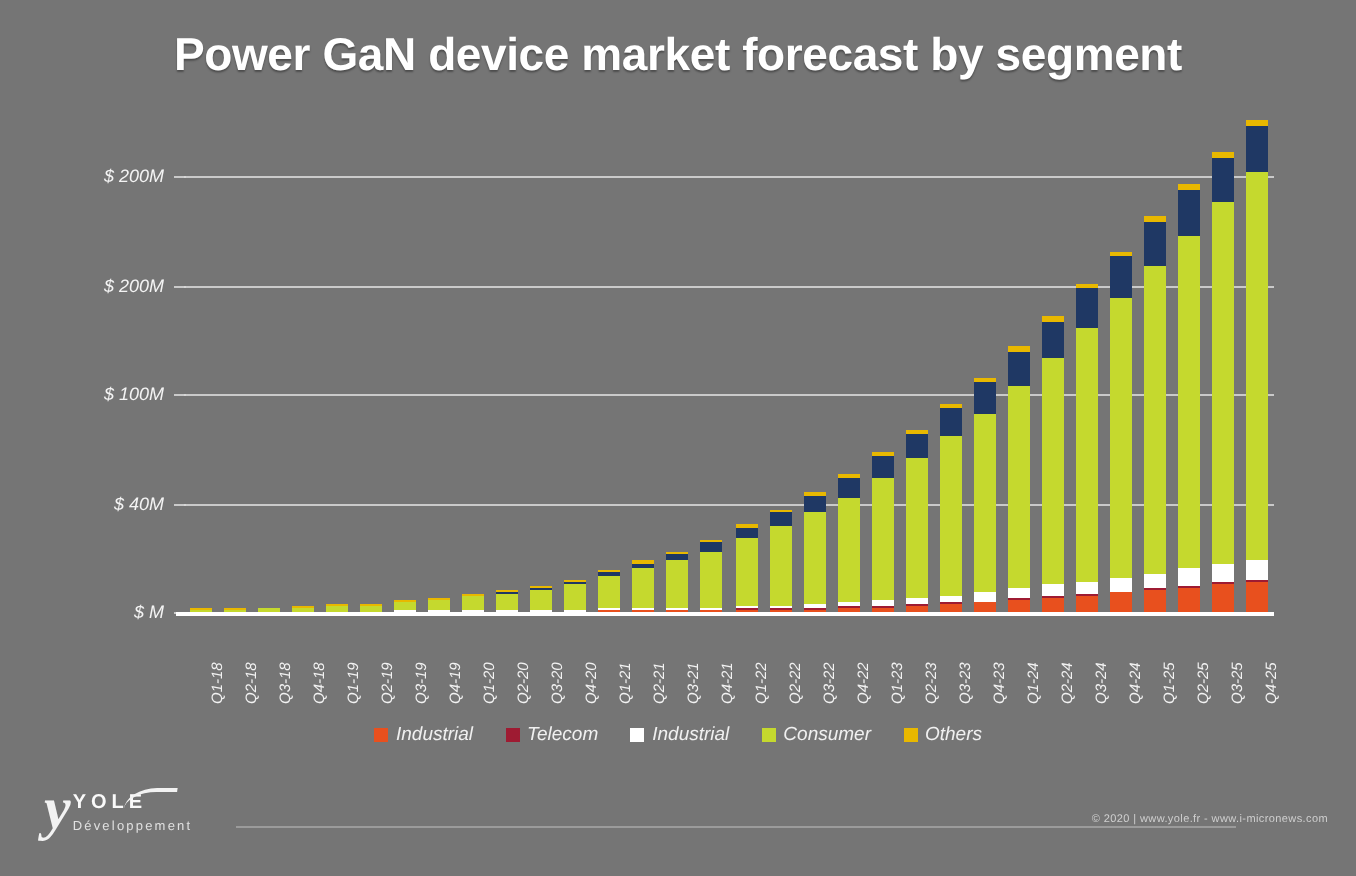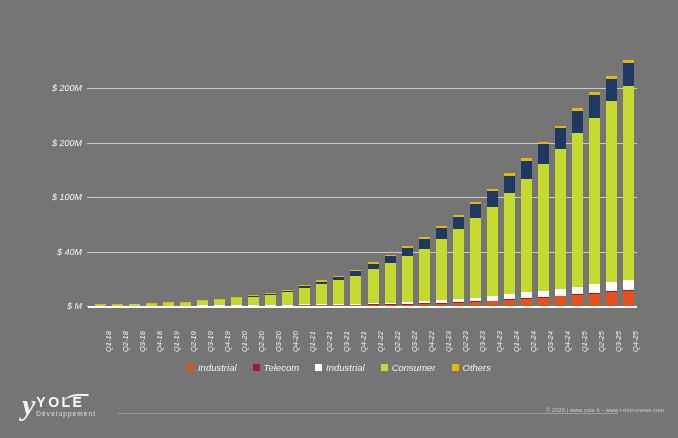--- a/index.html
+++ b/index.html
@@ -64,21 +64,21 @@
 
   
   #footer{position:absolute;left:0;top:386px;width:678px;height:52px;}
   #logo{position:absolute;left:22px;top:6px;display:flex;align-items:flex-end;}
   .logo-y{
     font-size:30px;line-height:26px;font-weight:bold;color:#f2f2f2;
     font-family:"Liberation Serif", serif;font-style:italic;margin-right:1px;
   }
   .logo-stack{display:flex;flex-direction:column;}
   .logo-main{
-    font-size:14px;font-weight:bold;letter-spacing:2.5px;color:#fafafa;line-height:14px;
+    font-size:10px;font-weight:bold;letter-spacing:2.5px;color:#fafafa;line-height:14px;
   }
   .logo-sub{
     font-size:6.5px;letter-spacing:1.1px;color:#e0e0e0;line-height:9px;
   }
   .footer-rule{
     position:absolute;left:118px;top:27px;width:500px;height:1px;background:#9b9b9b;
   }
   .footer-copy{
     position:absolute;right:14px;top:21px;font-size:5.5px;color:#cfcfcf;
     letter-spacing:.2px;white-space:nowrap;
@@ -87,20 +87,21 @@
     position:absolute;left:40px;top:2px;width:26px;height:16px;
     border-top:2px solid #f2f2f2;border-right:0;border-radius:60% 0 0 0;
     transform:skewX(-6deg);
   }
 </style>
 </head>
 <body>
 
 <div id="page">
 
+  <div class="title">Power GaN device market forecast by segment</div>
 
   <div id="ylabels">
       <div class="yl" style="top: 218px;">$ M</div>
       <div class="yl" style="top: 163.5px;">$ 40M</div>
       <div class="yl" style="top: 109px;">$ 100M</div>
       <div class="yl" style="top: 54.5px;">$ 200M</div>
       <div class="yl" style="top: 0px;">$ 200M</div>
     </div>
 
   <div id="yaxis-wrap">

